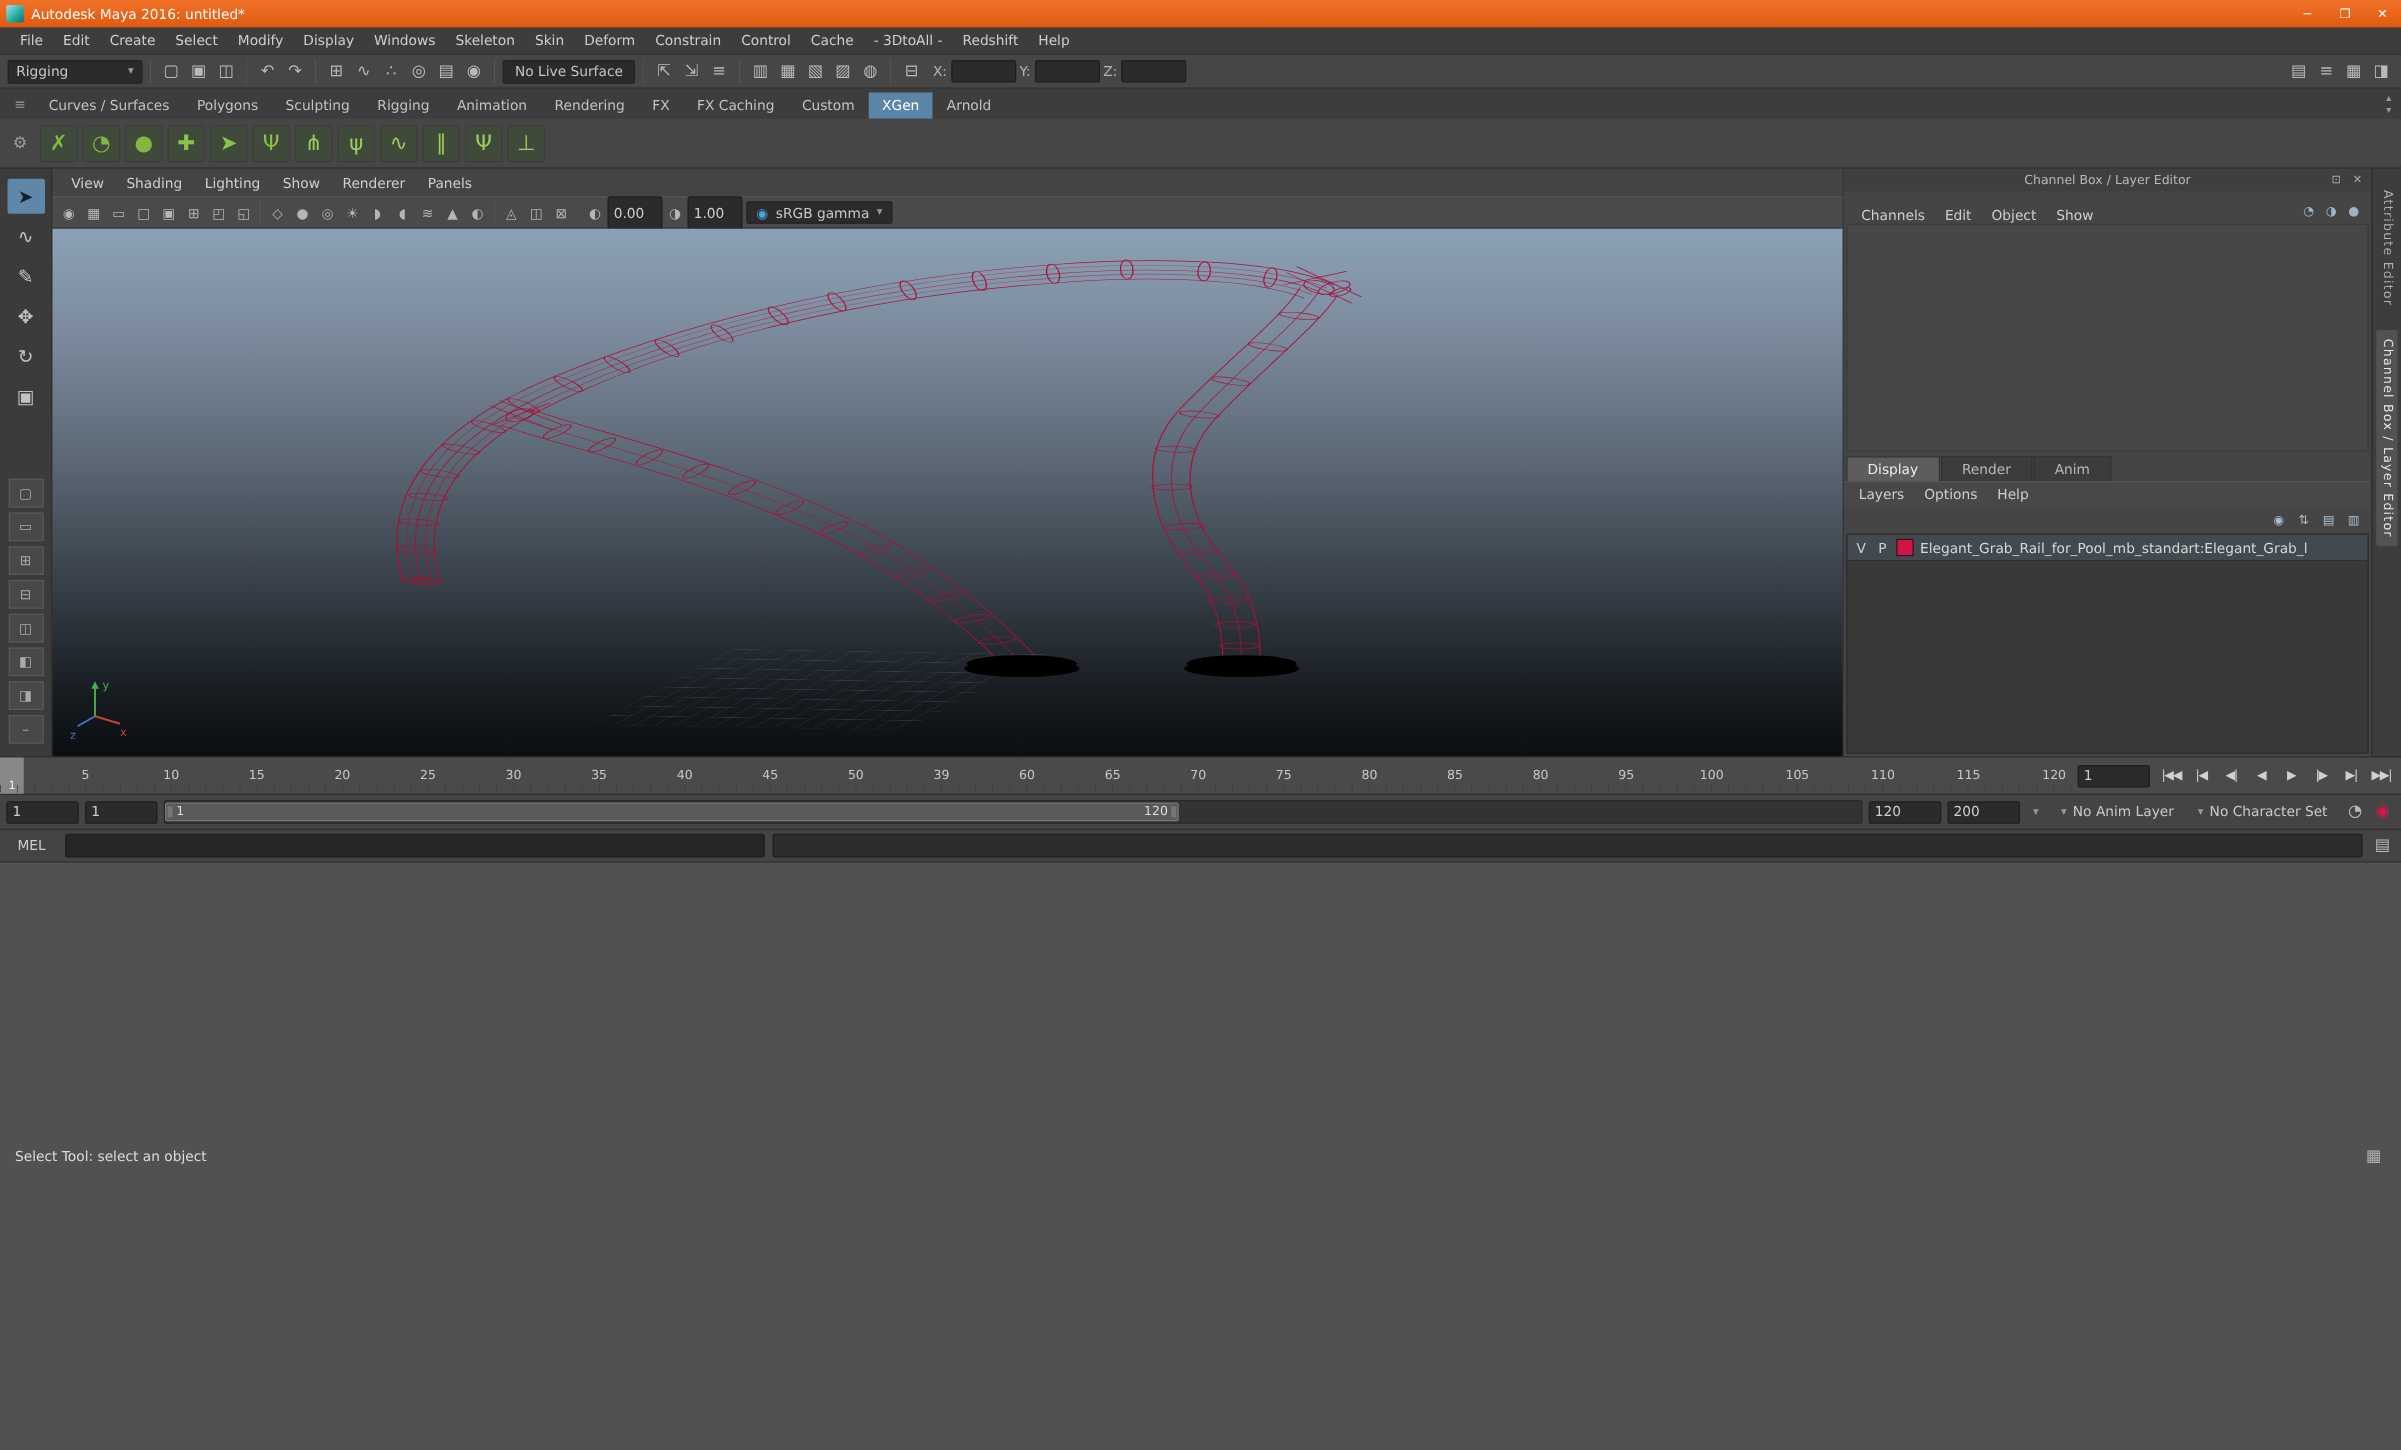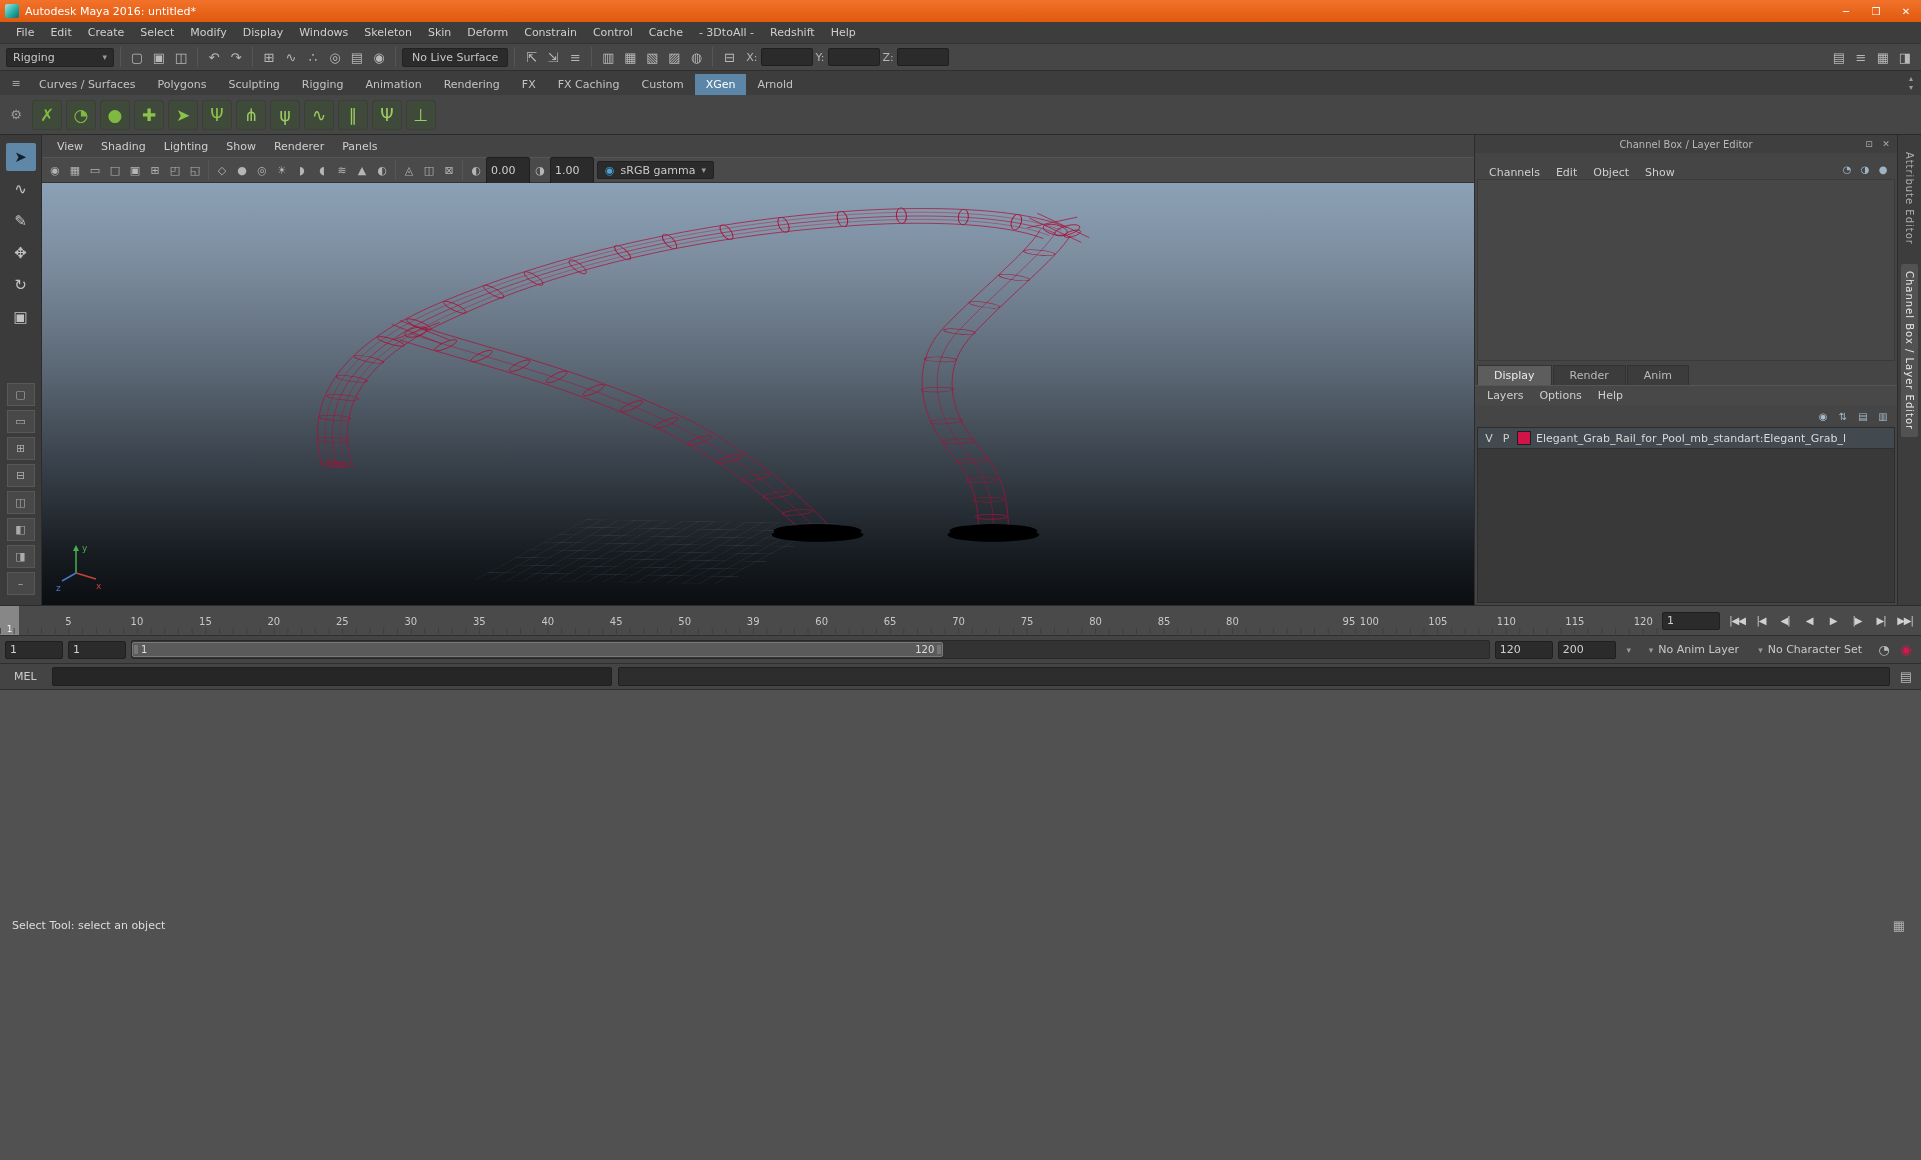--- a/index.html
+++ b/index.html
@@ -553,21 +553,21 @@
       <span class="tl-num" style="left: 37.1901%;">45</span>
       <span class="tl-num" style="left: 41.3223%;">50</span>
       <span class="tl-num" style="left: 45.4545%;">39</span>
       <span class="tl-num" style="left: 49.5868%;">60</span>
       <span class="tl-num" style="left: 53.719%;">65</span>
       <span class="tl-num" style="left: 57.8512%;">70</span>
       <span class="tl-num" style="left: 61.9835%;">75</span>
       <span class="tl-num" style="left: 66.1157%; text-align: right;">80</span>
       <span class="tl-num" style="left: 70.2479%;">85</span>
       <span class="tl-num" style="left: 74.3802%;">80</span>
-      <span class="tl-num" style="left: 78.5124%; margin-left: 48px;">95</span>
+      <span class="tl-num" style="left: 78.5124%;">95</span>
       <span class="tl-num" style="left: 82.6446%;">100</span>
       <span class="tl-num" style="left: 86.7769%;">105</span>
       <span class="tl-num" style="left: 90.9091%;">110</span>
       <span class="tl-num" style="left: 95.0413%;">115</span>
       <span class="tl-num" style="left: 99.1736%;">120</span>
     </div>
   <input class="tl-field" value="1" style="">
   <div class="playback">
       <span class="pb-btn">|◀◀</span>
       <span class="pb-btn">|◀</span>

